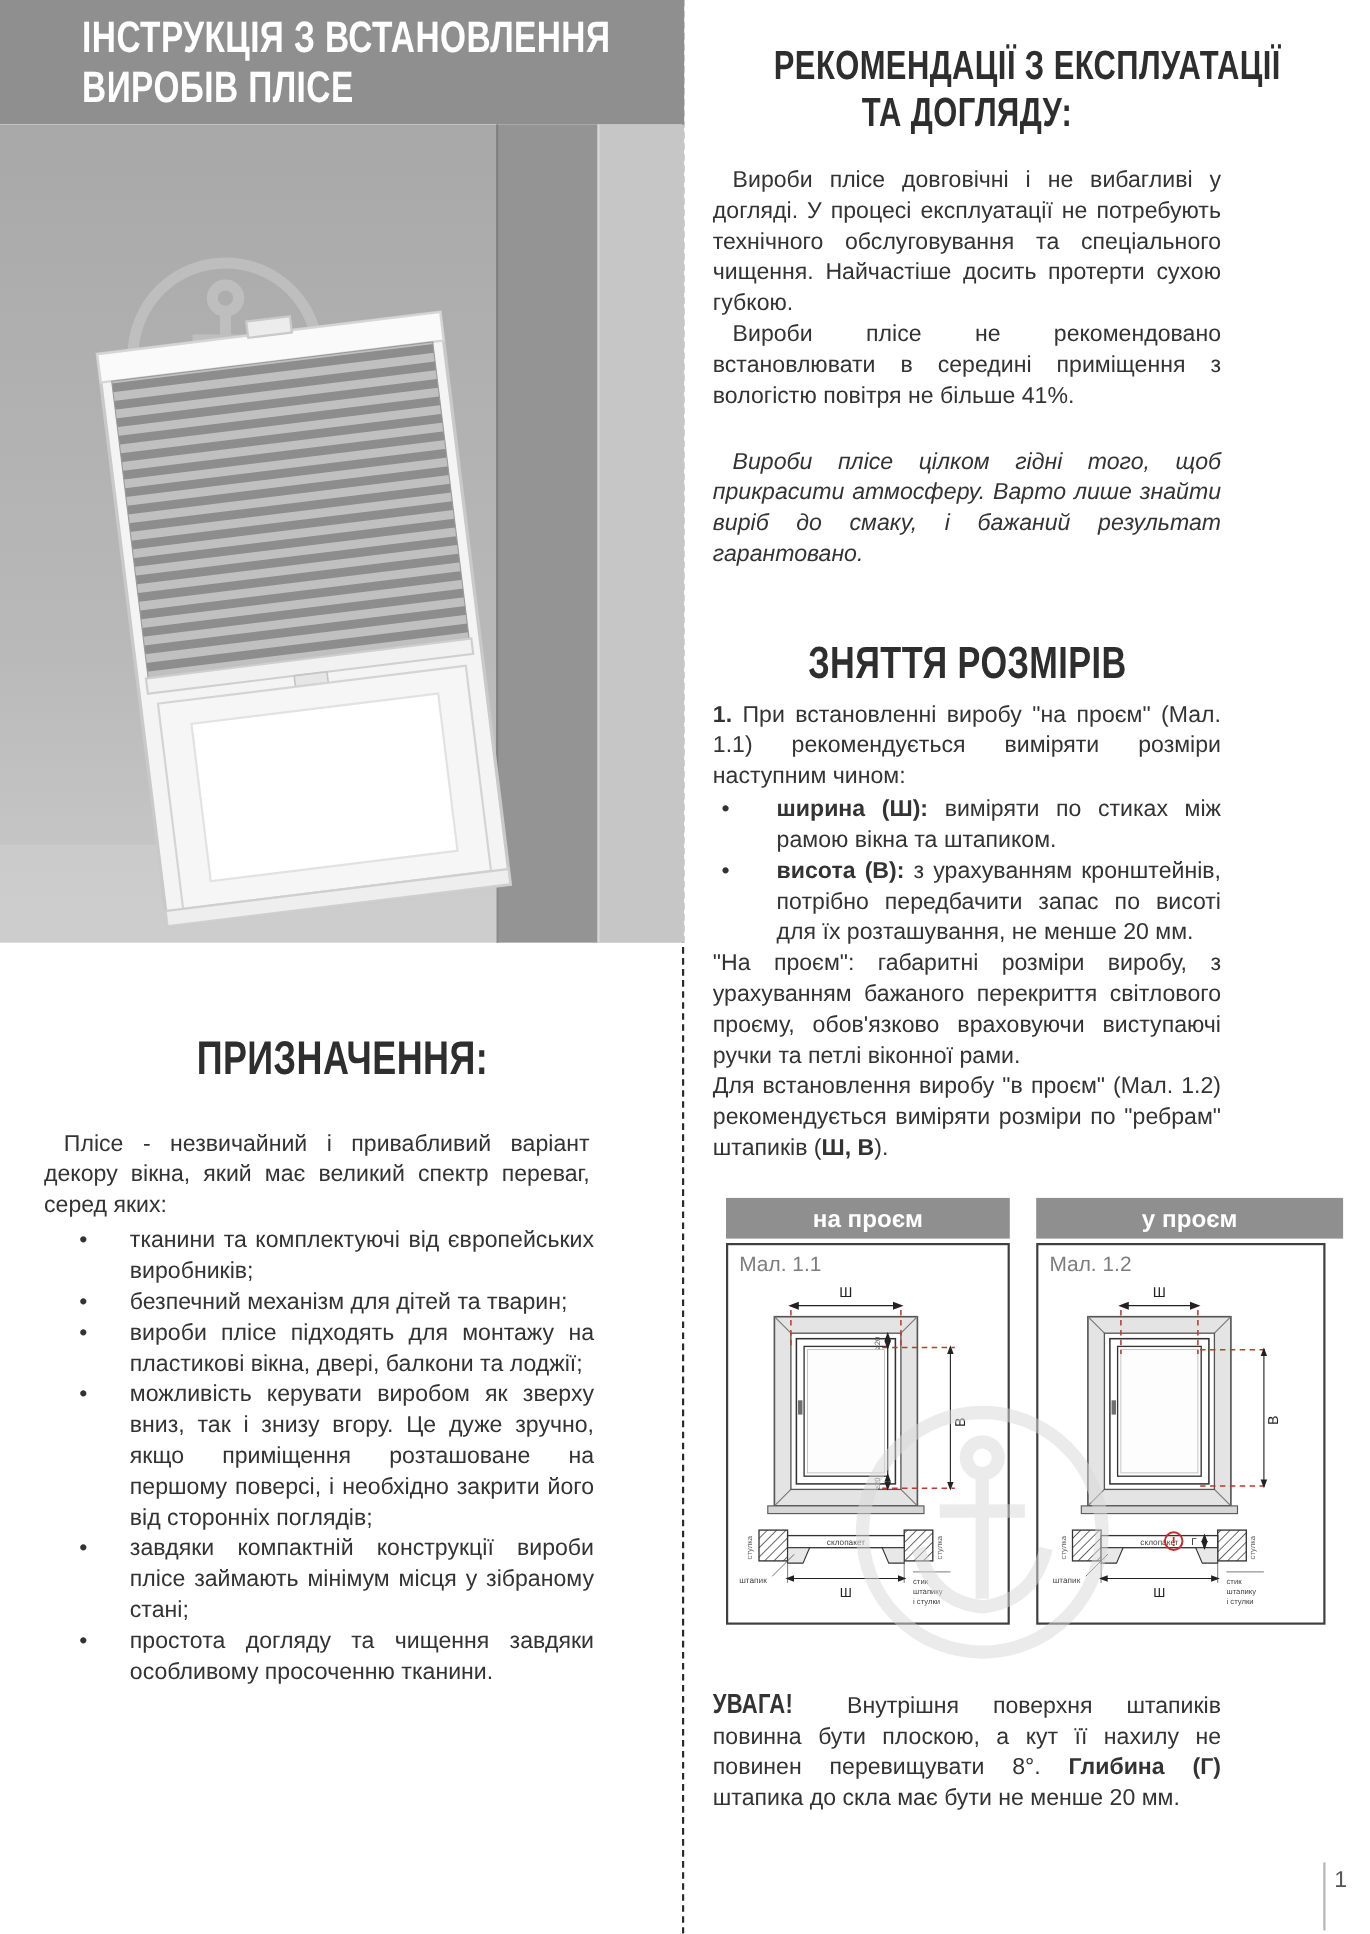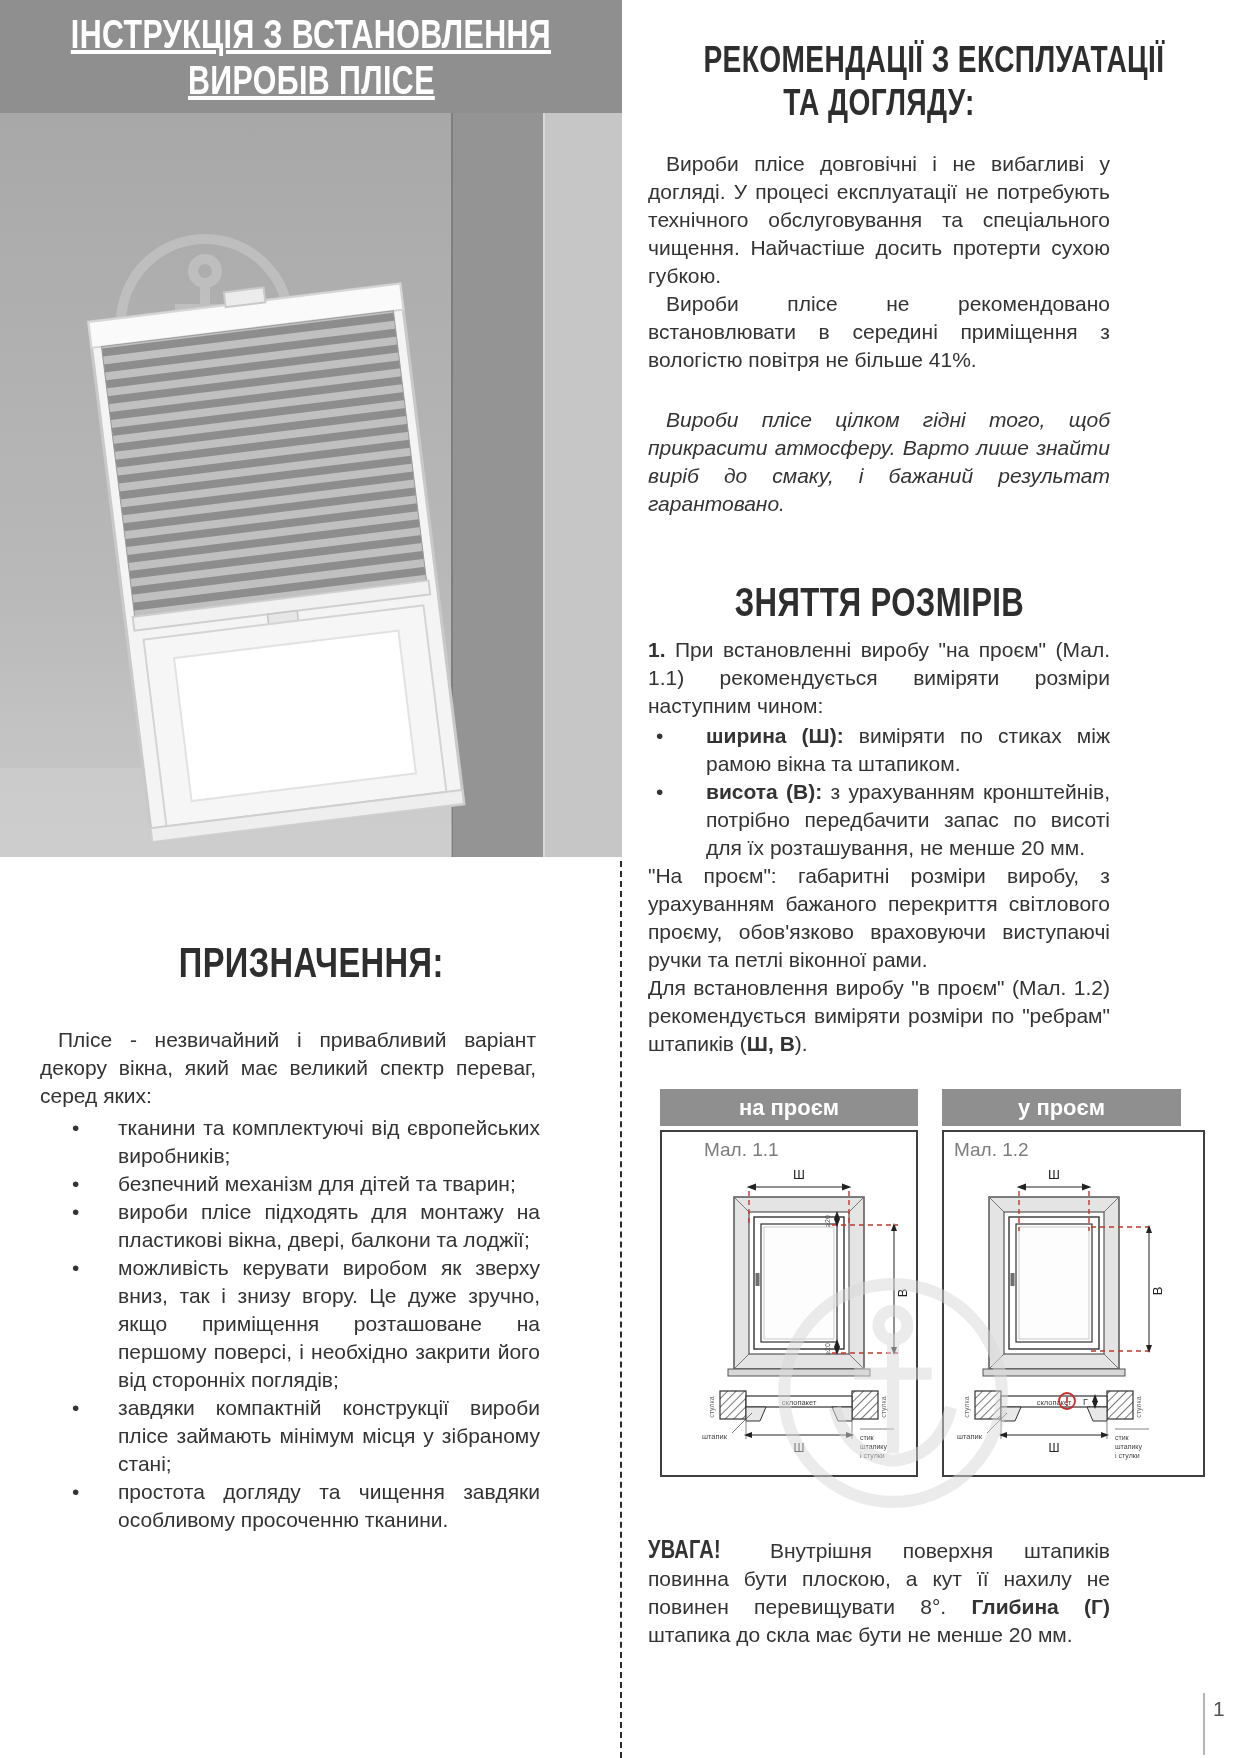--- a/index.html
+++ b/index.html
@@ -7,21 +7,21 @@
   body { font-family:"Liberation Sans", sans-serif; color:#2e2e2e; }
   .page { position:relative; width:1245px; height:1758px; background:#fff; overflow:hidden; }
 
   .divider { position:absolute; left:620px; top:0; height:1758px; border-left:2px dashed #2b2b2b; }
 
   
   .cond { font-weight:bold; transform:scaleX(.76); transform-origin:center; white-space:nowrap; letter-spacing:.5px; }
 
   
   .band { position:absolute; left:0; top:0; width:622px; height:113px; background:#8f8f8f;
-          display:flex; flex-direction:column; align-items:center; justify-content:center; color:#fff;text-decoration:underline; }
+          display:flex; flex-direction:column; justify-content:center; color:#fff; }
   .band .cond { font-size:40px; line-height:46px; }
 
   .photo { position:absolute; left:0; top:113px; width:622px; height:744px; }
 
   .purpose-title { position:absolute; left:0; top:938px; width:622px; text-align:center; }
   .purpose-title .cond { font-size:43px; display:inline-block; }
 
   .body-text { font-size:21px; line-height:28px; text-align:justify; color:#333; }
   .purpose-intro { position:absolute; left:40px; top:1026px; width:496px; }
   .purpose-list { position:absolute; left:40px; top:1114px; width:500px; list-style:none; }
@@ -144,23 +144,23 @@
 
   <ul class="rc body-text m-list" style="top:722px">
     <li><span class="b">ширина (Ш):</span> <span>виміряти по стиках між рамою вікна та штапиком.</span></li>
     <li><span class="b">висота (В):</span> <span>з урахуванням кронштейнів, потрібно передбачити запас по висоті для їх розташування, не менше 20 мм.</span></li>
   </ul>
 
   <p class="rc body-text" style="top:862px">"На проєм": габаритні розміри виробу, з урахуванням бажаного перекриття світлового проєму, обов'язково враховуючи виступаючі ручки та петлі віконної рами.</p>
   <p class="rc body-text" style="top:974px"><span>Для встановлення виробу "в проєм" (Мал. 1.2) рекомендується виміряти розміри по "ребрам" штапиків (</span><span class="b">Ш, В</span><span>).</span></p>
 
   <div class="fig-header" style="left:660px; width:258px;">на проєм</div>
-  <div class="fig-header" style="left:942px; width:239px;">у проєм</div>
-
-  <div class="fig-body" style="left:660px; width:258px;padding-left:32px;">
+  <div class="fig-header" style="left:942px; width:279px;">у проєм</div>
+
+  <div class="fig-body" style="left:660px; width:258px;">
     <div class="fig-caption">Мал. 1.1</div>
     <svg class="fig-svg" width="250" height="300" viewBox="0 0 250 300">
       <defs>
         <marker id="f1a" markerWidth="9" markerHeight="8" refX="6" refY="4" orient="auto-start-reverse">
           <path d="M0,1 L8,4 L0,7 z" fill="#222"></path>
         </marker>
         <pattern id="h1" width="6" height="6" patternUnits="userSpaceOnUse" patternTransform="rotate(45)">
           <rect width="6" height="6" fill="#fff"></rect>
             <line x1="0" y1="0" x2="0" y2="6" stroke="#555" stroke-width="1.6"></line>
         </pattern>

